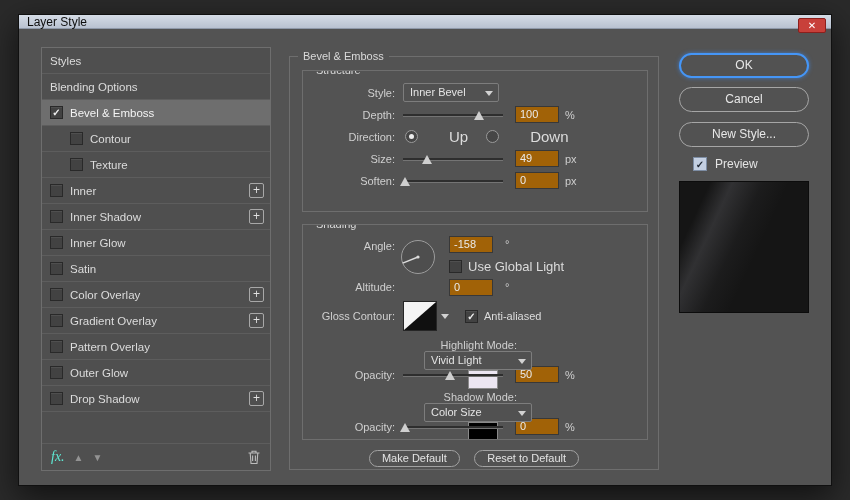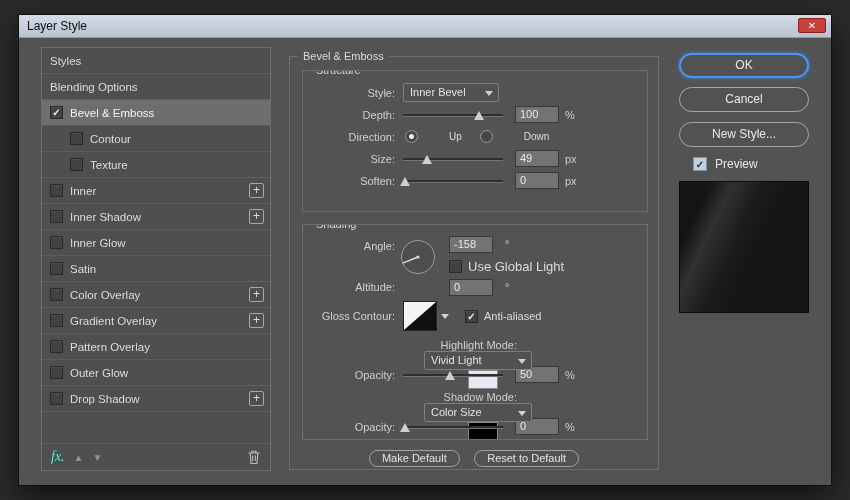--- a/index.html
+++ b/index.html
@@ -1,20 +1,20 @@
 <!DOCTYPE html>
 <html><head>
 <meta charset="utf-8">
 <style>
   html,body{margin:0;padding:0;background:#262626;font-family:"Liberation Sans",sans-serif;}
   .canvas{position:relative;width:850px;height:500px;background:#2a2a2a;overflow:hidden;}
 
   .dialog{position:absolute;left:18px;top:14px;width:814px;height:472px;background:#535353;
           border:1px solid #101010;box-shadow:0 10px 30px rgba(0,0,0,.6);box-sizing:border-box;}
-  .titlebar{position:absolute;left:0;top:0;right:0;height:23px;
+  .titlebar{position:absolute;left:0;top:0;right:0;height:14px;
             background:linear-gradient(#d5dce6,#b9c2d1);border-bottom:1px solid #8f99a9;
             display:flex;align-items:center;padding:0 8px;box-sizing:border-box;}
   .titlebar .t{font-size:12px;color:#0e0e0e;}
   .close{position:absolute;right:5px;top:3px;width:28px;height:15px;background:#c8403a;
          border:1px solid #8c1f1c;border-radius:2px;color:#fff;font-size:10px;line-height:13px;
          text-align:center;cursor:pointer;box-sizing:border-box;}
   .dbody{position:absolute;top:22px;left:0;right:0;bottom:0;}
 
   
   .sidebar{position:absolute;left:22px;top:10px;width:230px;height:424px;background:#4f4f4f;
@@ -43,31 +43,31 @@
   .fs-structure{position:absolute;left:12px;top:13px;width:346px;height:142px;padding:12px 6px 0 6px;overflow:hidden;}
   .fs-shading{position:absolute;left:12px;top:167px;width:346px;height:216px;padding:10px 0 0 6px;overflow:hidden;}
 
   .row{display:flex;align-items:center;height:19px;margin-bottom:3px;}
   .lbl{width:86px;text-align:right;font-size:11px;color:#cfcfcf;margin-right:8px;flex:none;}
   .unit{font-size:11px;color:#cfcfcf;margin-left:6px;}
   .dropdown{position:relative;height:19px;background:#515151;border:1px solid #7d7d7d;border-radius:2px;
             color:#e4e4e4;font-size:11px;line-height:17px;padding:0 18px 0 6px;box-sizing:border-box;cursor:pointer;}
   .chev{position:absolute;right:5px;top:7px;width:0;height:0;border-left:4px solid transparent;
         border-right:4px solid transparent;border-top:5px solid #d2d2d2;}
-  .valuebox{width:44px;height:17px;background:#737373;border:1px solid #383838;color:#eaeaea;
+  .valuebox{width:44px;height:17px;background:#a16207;border:1px solid #383838;color:#eaeaea;
             font-size:11px;line-height:15px;padding:0 4px;box-sizing:border-box;margin-left:12px;}
   .valuebox.nm{margin-left:0;}
   .slider{position:relative;width:100px;height:16px;flex:none;}
   .slider .track{position:absolute;left:0;right:0;top:7px;height:2px;background:#2e2e2e;border-bottom:1px solid #747474;}
   .slider .thumb{position:absolute;top:4px;width:0;height:0;border-left:5px solid transparent;
                  border-right:5px solid transparent;border-bottom:9px solid #cfcfcf;transform:translateX(-5px);}
   .radio{width:13px;height:13px;border-radius:50%;background:#464646;border:1px solid #9a9a9a;
          box-sizing:border-box;display:inline-flex;align-items:center;justify-content:center;margin-left:2px;flex:none;}
   .radio .dot{width:5px;height:5px;border-radius:50%;background:#ececec;}
-  .rlabel{font-size:10px;color:#dcdcdc;margin:0 16px 0 5px;padding-left:26px;}
+  .rlabel{font-size:15px;color:#dcdcdc;margin:0 16px 0 5px;padding-left:26px;}
 
   .angle-block{position:relative;height:64px;margin-bottom:2px;}
   .abs-lbl{position:absolute;width:86px;text-align:right;font-size:11px;color:#cfcfcf;}
   .dial{position:absolute;left:90px;top:3px;width:38px;height:38px;cursor:pointer;}
   .ugl{position:absolute;left:140px;top:24px;display:flex;align-items:center;gap:6px;font-size:13px;color:#dcdcdc;}
 
   .row.tall{height:30px;margin-bottom:8px;}
   .contour{width:32px;height:28px;border:1px solid #262626;background:#f5f5f5;box-sizing:content-box;cursor:pointer;flex:none;}
   .contour-chev{position:relative;width:14px;height:28px;flex:none;cursor:pointer;}
   .contour-chev .chev{top:12px;right:2px;}

